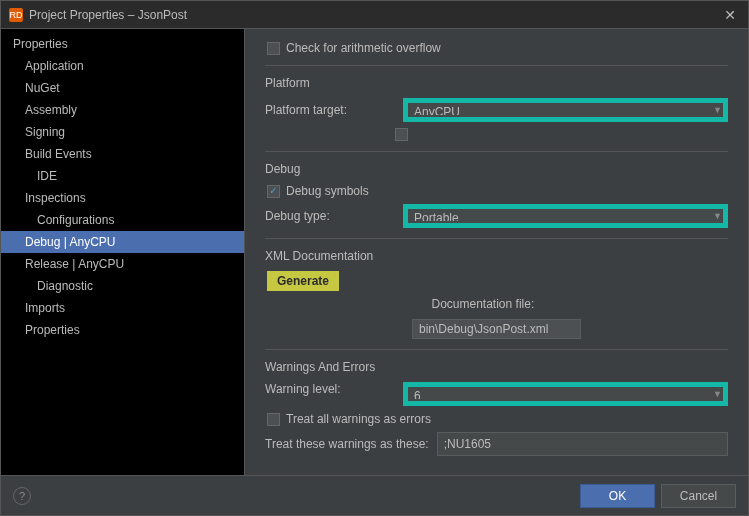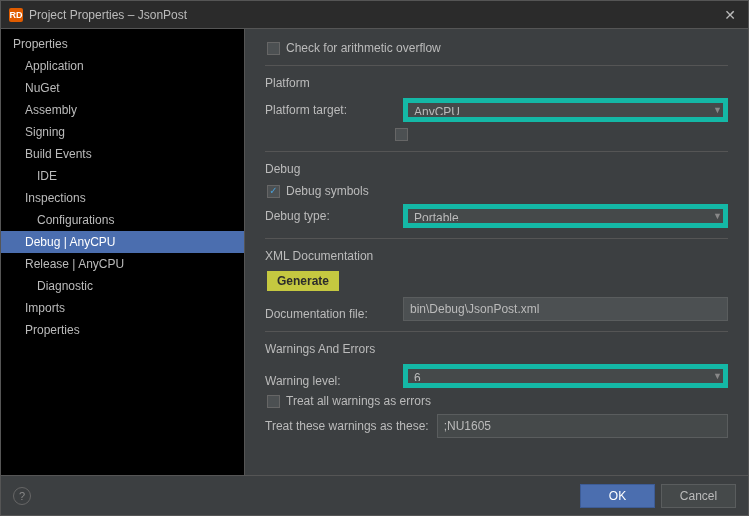--- a/index.html
+++ b/index.html
@@ -41,21 +41,21 @@
     .title-bar-icon {
       width: 14px;
       height: 14px;
       background: #e05c00;
       border-radius: 2px;
       display: flex;
       align-items: center;
       justify-content: center;
       font-size: 9px;
       color: white;
-      font-weight: bold;
+      font-weight: normal;
     }
 
     .title-bar-text {
       color: #bbb;
       font-size: 12px;
     }
 
     .title-bar-close {
       color: #bbb;
       cursor: pointer;
@@ -213,23 +213,24 @@
       color: #2b2b2b;
       border: none;
       padding: 3px 10px;
       font-size: 12px;
       cursor: pointer;
       font-weight: bold;
     }
 
     .doc-file-row {
       display: flex;
-      align-items: flex-end;
+      align-items: center;
       gap: 8px;
       margin-bottom: 8px;
+      flex-direction: column;
     }
 
     .doc-file-label {
       color: #bbb;
       font-size: 12px;
       min-width: 130px;
     }
 
     .doc-file-input {
       background: #4c5052;
@@ -304,21 +305,21 @@
       min-width: 75px;
       text-align: center;
     }
 
     .warnings-section {
       margin-top: 10px;
     }
 
     .warnings-level-row {
       display: flex;
-      align-items: flex-end;
+      align-items: flex-start;
       gap: 8px;
       margin-bottom: 6px;
     }
 
     .xml-doc-section {
       margin-top: 4px;
     }
 
     .generate-row {
       padding-left: 2px;

